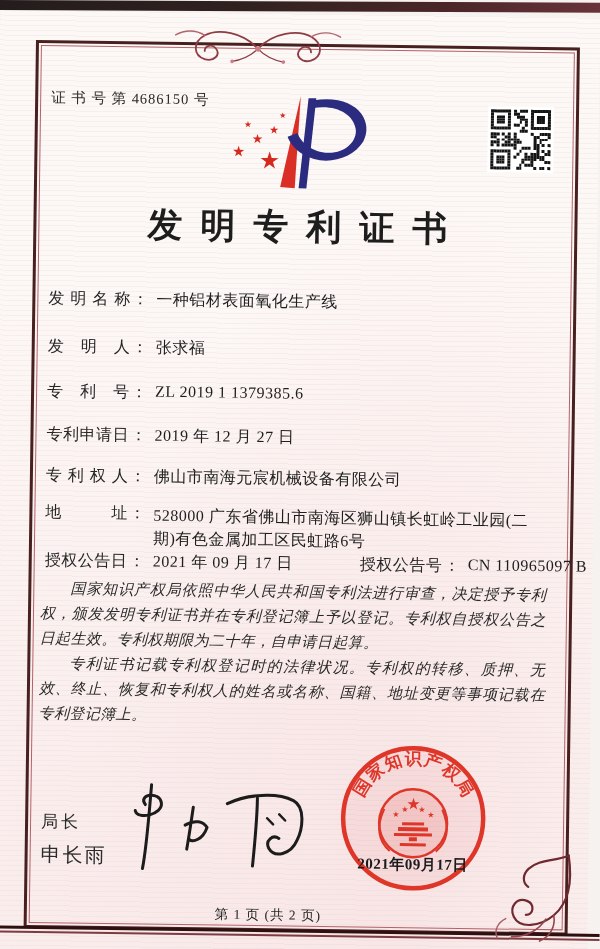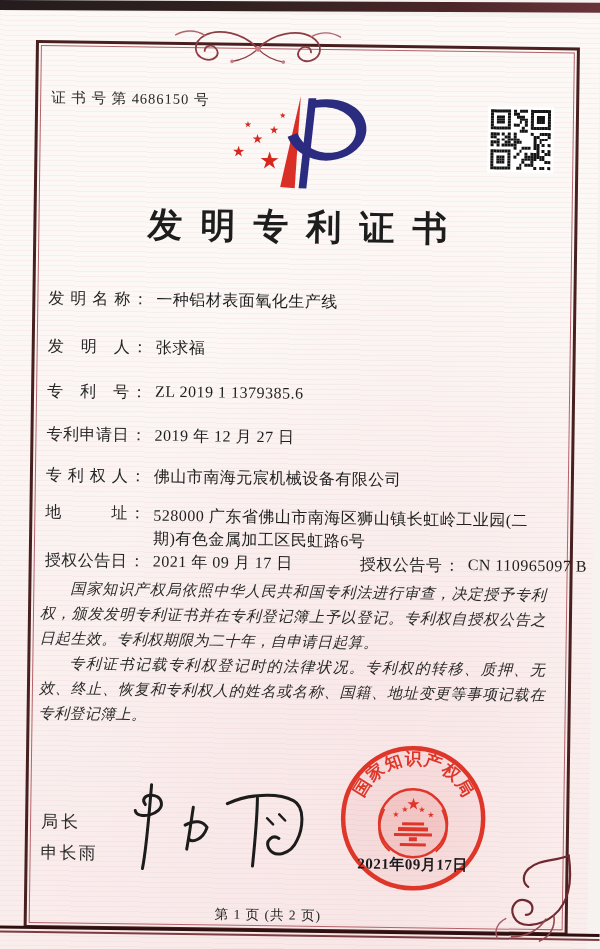--- a/index.html
+++ b/index.html
@@ -61,21 +61,21 @@
     font-size:15px;line-height:25px;color:#2a2a2a;
     font-style:italic;letter-spacing:0.4px;text-align:justify;
   }
   .paras p{margin:0;text-indent:2em;}
   .seal{position:absolute;left:349px;top:728px;width:150px;height:150px;z-index:2;}
   .seal-date{
     position:absolute;left:0;top:112px;width:150px;text-align:center;
     font-size:15px;font-weight:bold;color:#1a1a1c;letter-spacing:0.5px;font-style:normal;
   }
   .director-label{position:absolute;left:52px;top:800px;font-size:17px;letter-spacing:3px;color:#2b2b2b;font-family:Liberation Serif, serif;}
-  .director-name{position:absolute;left:52px;top:831px;font-size:17px;letter-spacing:2px;color:#2b2b2b;}
+  .director-name{position:absolute;left:52px;top:831px;font-size:20px;letter-spacing:2px;color:#2b2b2b;}
   .signature{position:absolute;left:118px;top:765px;z-index:2;}
   .footer{
     position:absolute;left:0;top:893px;width:560px;text-align:center;
     font-size:13.5px;color:#242424;letter-spacing:1px;z-index:4;
   }
   .bottom-line-1{position:absolute;left:-8px;top:916px;width:620px;height:3px;background:#2e1011;}
   .bottom-line-2{position:absolute;left:-8px;top:921px;width:620px;height:1.5px;background:#7c3c40;}
 </style>
 </head>
 <body>

